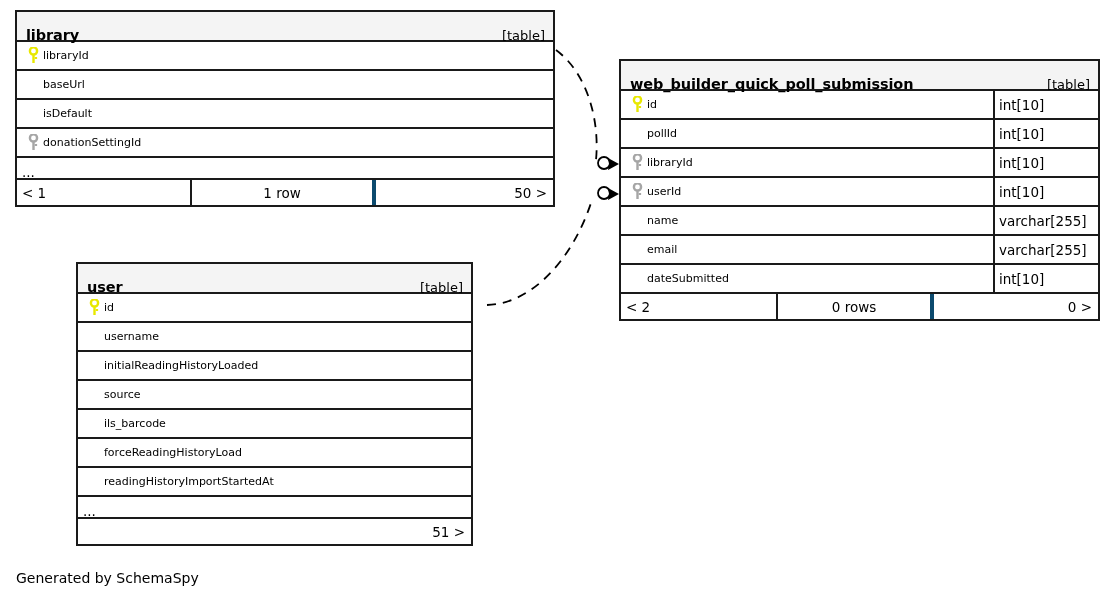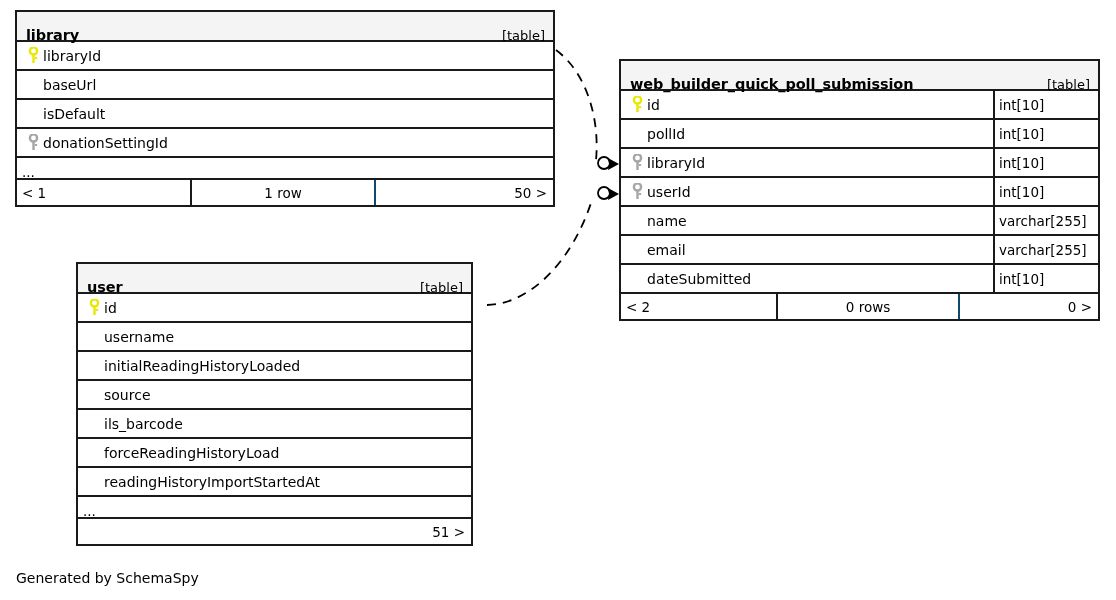--- a/index.html
+++ b/index.html
@@ -71,21 +71,21 @@
   .col-name {
     display: flex;
     align-items: center;
     flex: 1 1 auto;
     min-width: 0;
     padding-left: 6px;
     box-sizing: border-box;
     overflow: hidden;
   }
   .col-label {
-    font-size: 14px;
+    font-size: 11px;
     white-space: nowrap;
   }
   .col-type {
     display: flex;
     align-items: center;
     flex: 0 0 auto;
     border-left: 2px solid #1a1a1a;
     box-sizing: border-box;
     padding-left: 4px;
     font-size: 13.5px;
@@ -122,21 +122,21 @@
   }
   .foot-cell {
     display: flex;
     align-items: center;
     font-size: 13.5px;
     box-sizing: border-box;
     overflow: hidden;
     white-space: nowrap;
   }
   .foot-left   { justify-content: flex-start; padding-left: 5px; }
-  .foot-mid    { justify-content: center; border-left: 2px solid #1a1a1a; border-right: 2px solid #0c4a6e; }
+  .foot-mid    { justify-content: center; border-left: 2px solid #1a1a1a; border-right: 4px solid #0c4a6e; }
   .foot-right  { justify-content: flex-end; padding-right: 6px; }
 
   
   .page-caption {
     position: absolute;
     left: 16px;
     top: 570px;
     font-size: 14px;
     z-index: 2;
     white-space: nowrap;
@@ -365,20 +365,20 @@
     <div class="tbl-row">
       <div class="col-name">
         <span class="keyslot"></span>
         <span class="col-label">dateSubmitted</span>
       </div>
       <div class="col-type" style="width:105px;">int[10]</div>
     </div>
 
     <div class="tbl-footer">
       <div class="foot-cell foot-left" style="width:155px;">&lt; 2</div>
-      <div class="foot-cell foot-mid" style="width:184px;">0 rows</div>
+      <div class="foot-cell foot-mid" style="width:158px;">0 rows</div>
       <div class="foot-cell foot-right" style="flex:1 1 auto;">0 &gt;</div>
     </div>
   </div>
 
   <div class="page-caption">Generated by SchemaSpy</div>
 
 </div>
 
 </body></html>

